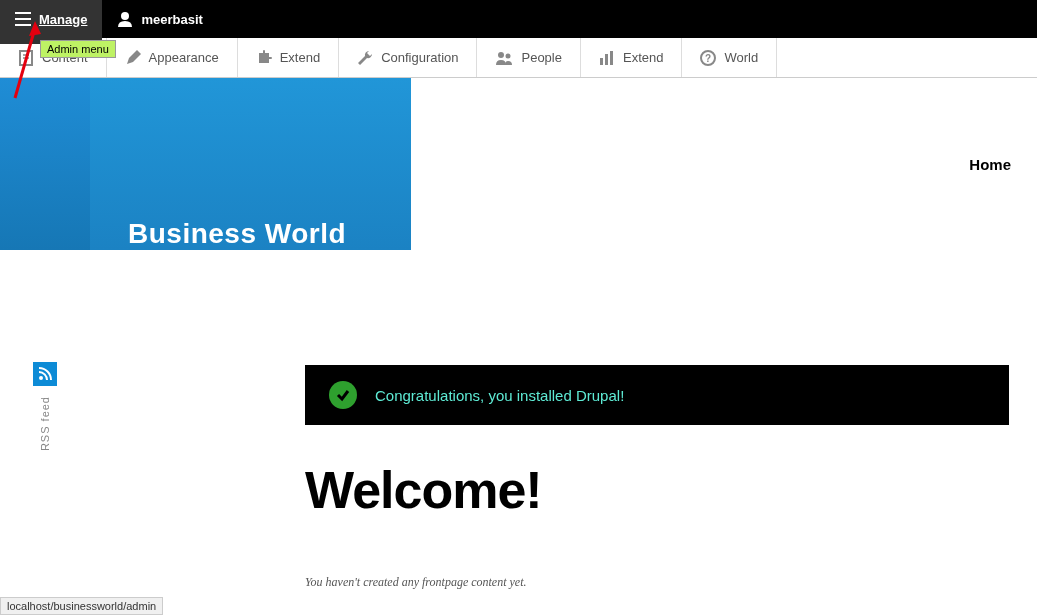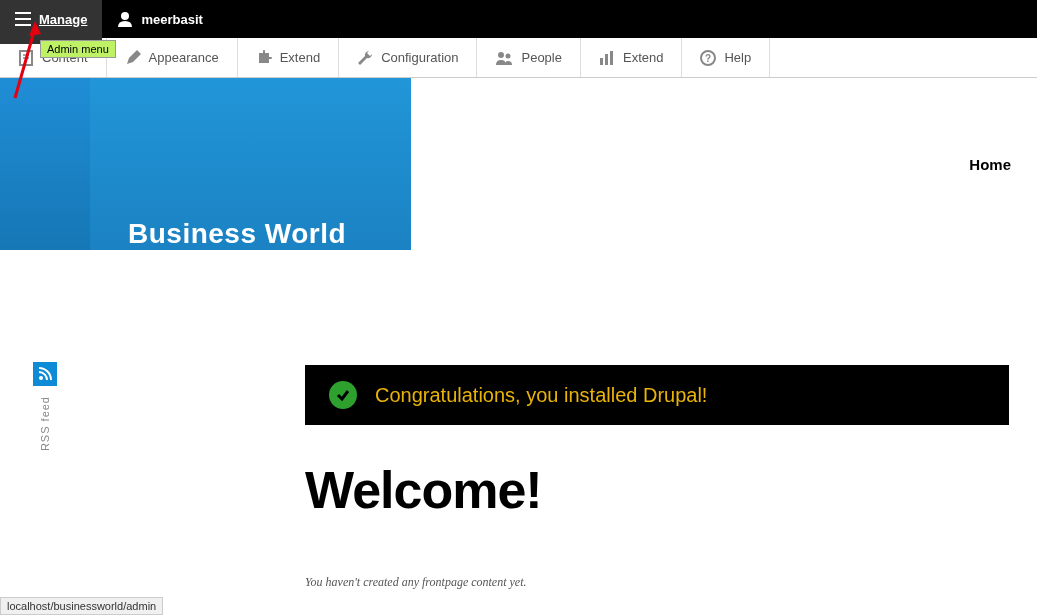--- a/index.html
+++ b/index.html
@@ -24,21 +24,21 @@
   .banner-main h1 { color: #fff; font-size: 28px; font-weight: bold; letter-spacing: 0.5px; }
   .banner-right { flex: 1; background: #fff; display: flex; align-items: center; justify-content: flex-end; padding-right: 26px; }
   .nav-link { font-weight: bold; font-size: 15px; color: #000; }
 
   .content-row { display: flex; }
   .sidebar { width: 90px; display: flex; flex-direction: column; align-items: center; padding-top: 112px; }
   .rss-box { width: 24px; height: 24px; background: #0d8bd6; display: flex; align-items: center; justify-content: center; }
   .rss-label { writing-mode: vertical-rl; transform: rotate(180deg); font-size: 11px; color: #888; margin-top: 10px; letter-spacing: 1px; }
 
   .main { flex: 1; padding-left: 215px; padding-right: 28px; padding-top: 115px; }
-  .alert { background: #000; color: #eab308; display: flex; align-items: center; padding: 16px 24px; gap: 18px; font-size: 20px; margin-bottom: 35px; }
+  .alert { background: #000; color: #5eead4; display: flex; align-items: center; padding: 16px 24px; gap: 18px; font-size: 15px; margin-bottom: 35px; }
   .check-circle { width: 28px; height: 28px; background: #2ea02e; border-radius: 50%; display: flex; align-items: center; justify-content: center; }
   .welcome { font-size: 52px; font-weight: 900; letter-spacing: -1px; }
   .subtext { font-style: italic; color: #555; font-size: 12px; margin-top: 55px; font-family: Georgia, serif; }
 
   .statusbar { position: absolute; bottom: 0; left: 0; background: #f0f0f0; border: 1px solid #ccc; padding: 2px 6px; font-size: 11px; color: #333; }
 </style>
 </head>
 <body>
 
 <div class="topbar">
@@ -108,21 +108,21 @@
         <rect x="6" y="4" width="3" height="11" fill="#888"></rect>
         <rect x="11" y="1" width="3" height="14" fill="#888"></rect>
       </svg>
     <span>Extend</span>
   </div>
   <div class="admin-item">
     <svg width="16" height="16" viewBox="0 0 16 16">
         <circle cx="8" cy="8" r="7" fill="none" stroke="#888" stroke-width="2"></circle>
         <text x="8" y="12" text-anchor="middle" font-size="10" font-weight="bold" fill="#888">?</text>
       </svg>
-    <span>Help</span>
+    <span>World</span>
   </div>
 </div>
 
 <div class="banner-row">
   <div class="banner-left"></div>
   <div class="banner-main">
     <h1>Business World</h1>
   </div>
   <div class="banner-right">
     <a class="nav-link">Home</a>

